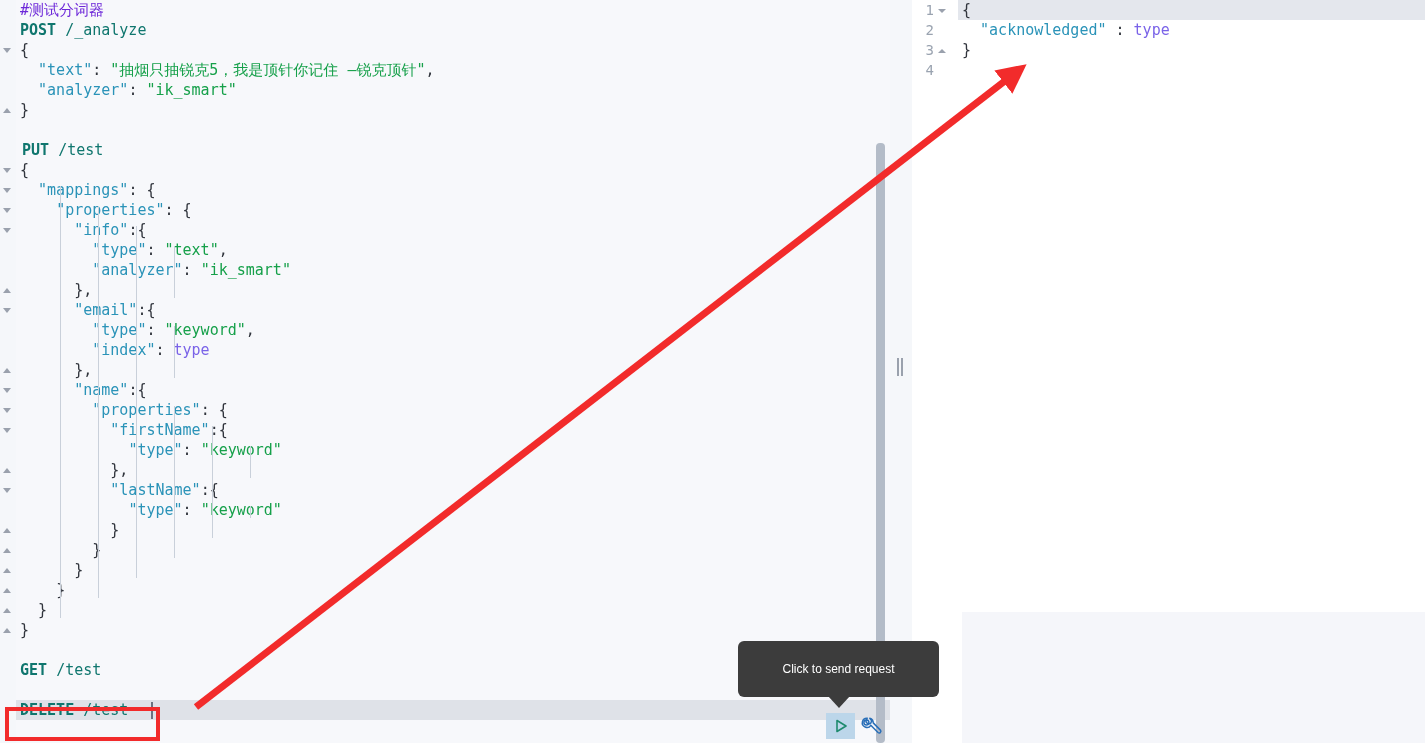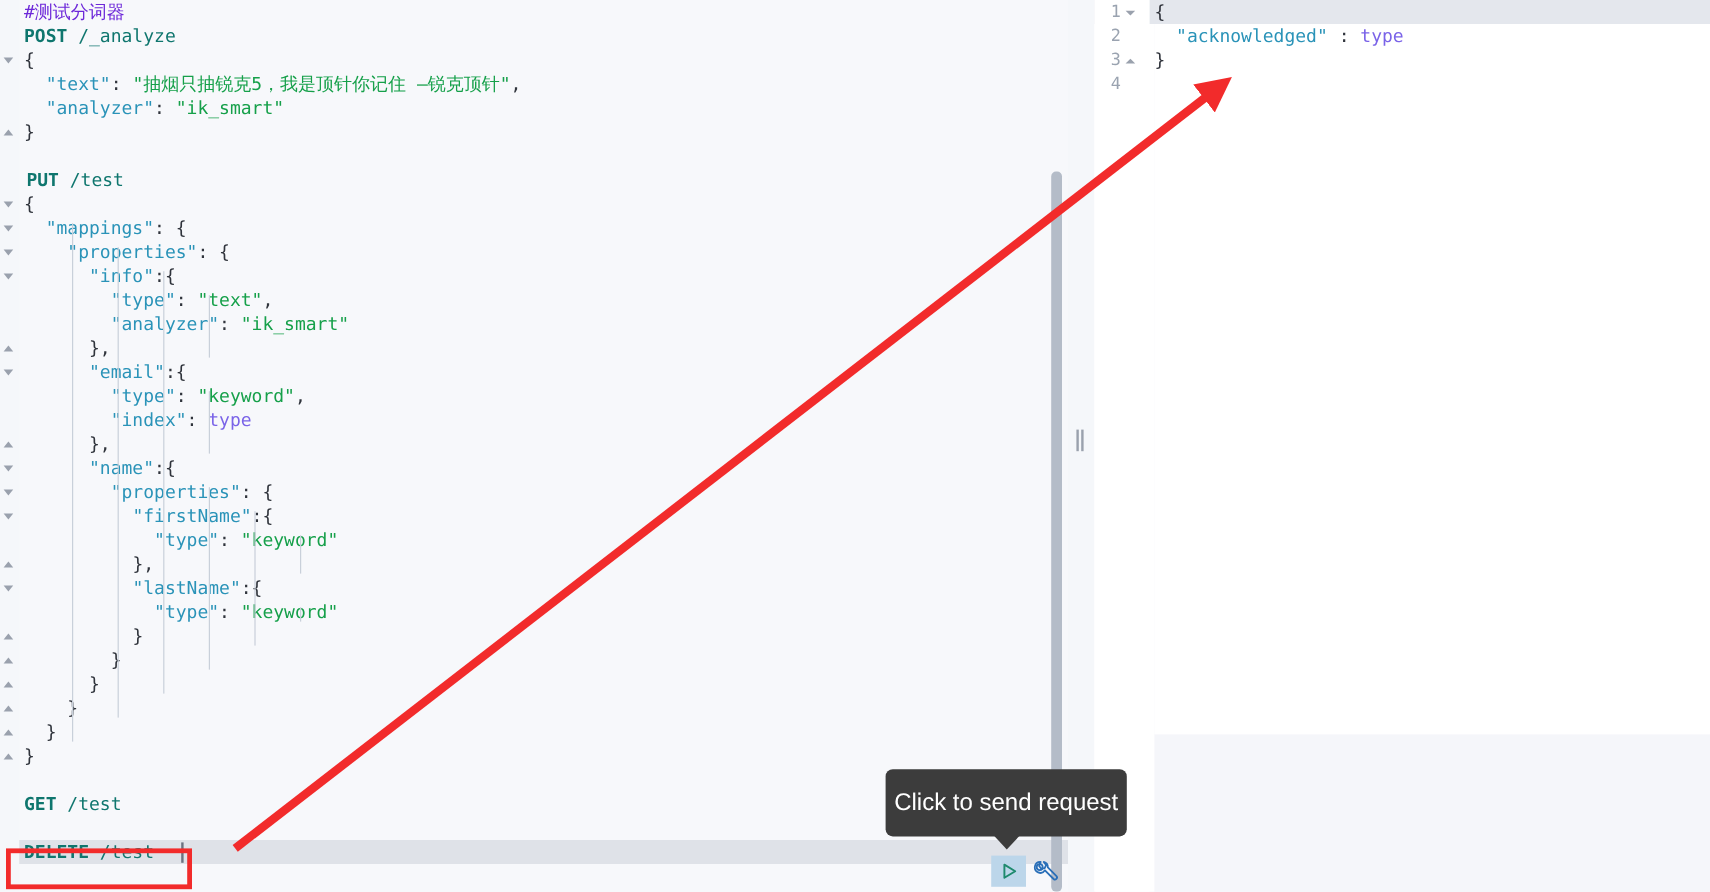--- a/index.html
+++ b/index.html
@@ -134,21 +134,21 @@
   #wrench-button{
     position:absolute;left:33px;top:2px;width:24px;height:24px;cursor:pointer;
   }
 
   
   #send-tooltip{
     position:absolute;left:738px;top:641px;width:201px;height:56px;
     background:#3c3c3c;border-radius:6px;
     display:flex;align-items:center;justify-content:center;
     font-family:"Liberation Sans",sans-serif;
-    font-size:20px;color:#ffffff;
+    font-size:12px;color:#ffffff;
   }
   #send-tooltip .tail{
     position:absolute;left:50%;bottom:-11px;margin-left:-11px;
     width:0;height:0;border-left:11px solid transparent;
     border-right:11px solid transparent;border-top:12px solid #3c3c3c;
   }
 
   
   #annotation-layer{
     position:absolute;left:0;top:0;width:1425px;height:743px;

